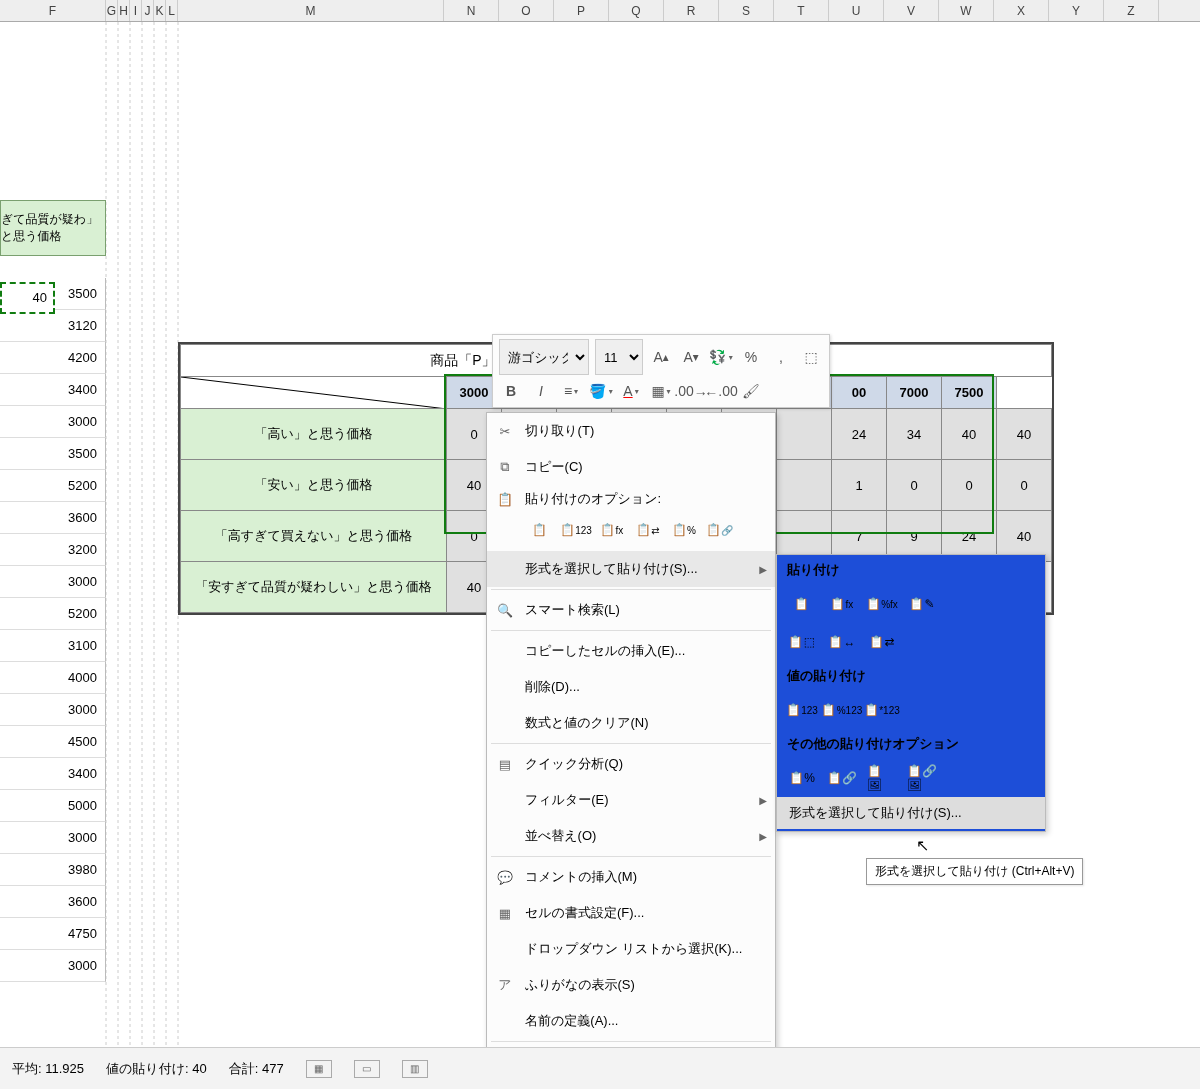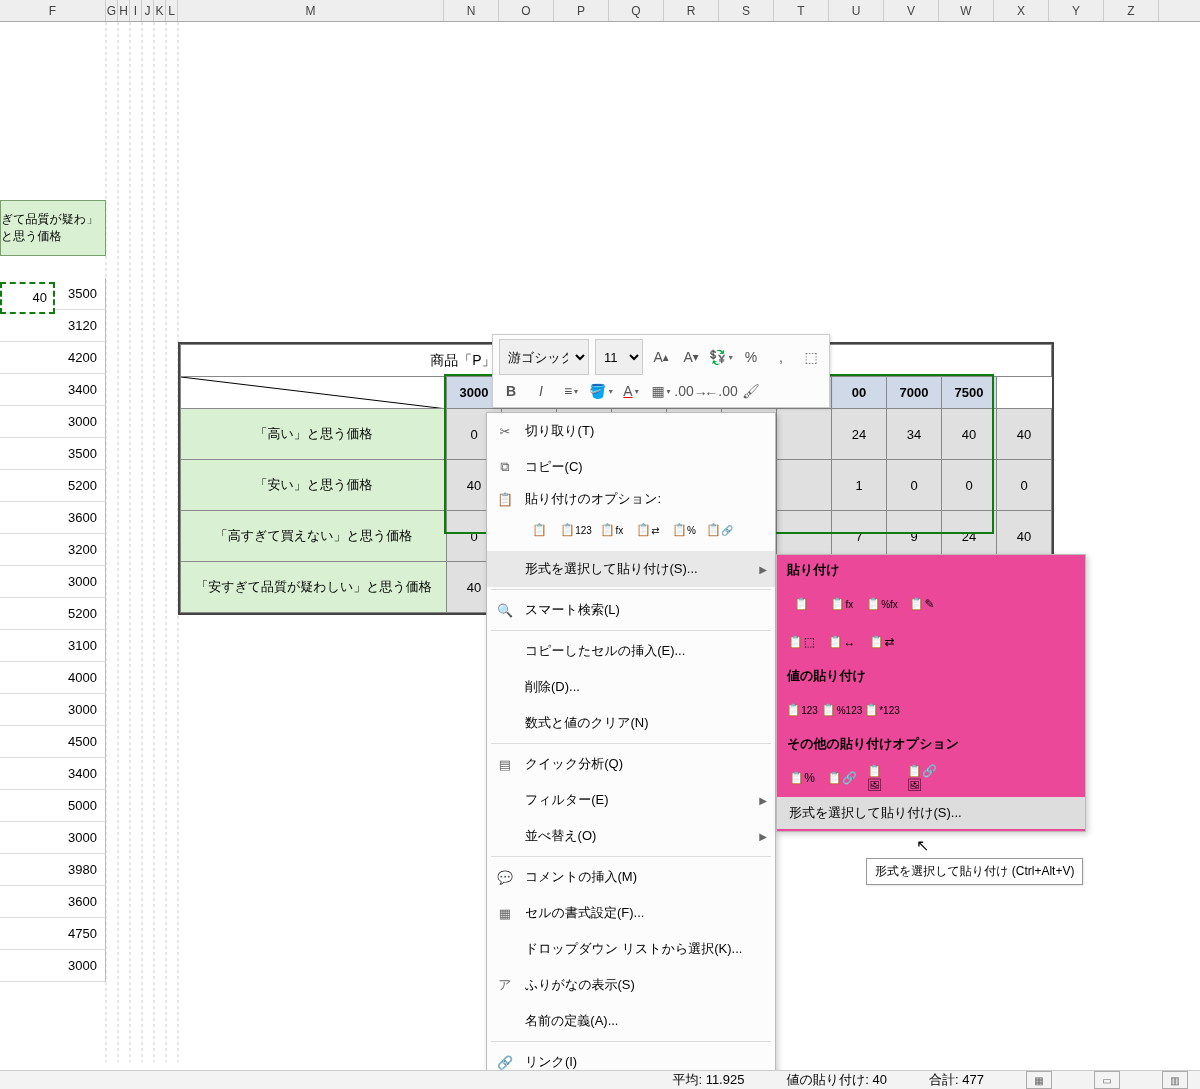--- a/index.html
+++ b/index.html
@@ -31,29 +31,29 @@
 .mini-toolbar .btn{width:24px;height:24px;display:flex;align-items:center;justify-content:center;font-size:14px;color:#555}
 .mini-toolbar .caret::after{content:"▾";font-size:8px;margin-left:2px;color:#666}
 .ctx{position:absolute;left:486px;top:412px;width:290px;background:#fcfcfc;border:1px solid #bbb;box-shadow:2px 2px 6px rgba(0,0,0,.2)}
 .ctx .item{display:flex;align-items:center;height:36px;padding:0 8px;gap:10px;font-size:13px}
 .ctx .item .ico{width:20px;height:20px;display:flex;align-items:center;justify-content:center;color:#666}
 .ctx .label-txt{flex:1}
 .ctx .arrow{font-size:10px;color:#666}
 .ctx .paste-icons{display:flex;gap:6px;padding:4px 0 8px 38px}
 .ctx .paste-icons .pico{width:30px;height:26px;display:flex;align-items:center;justify-content:center;border:1px solid transparent}
 .ctx .sep{height:1px;background:#ddd;margin:2px 4px}
-.ctx-sub{position:absolute;left:776px;top:554px;width:310px;background:#ec4899;border:1px solid #bbb;box-shadow:2px 2px 6px rgba(0,0,0,.2);padding-bottom:2px}
+.ctx-sub{position:absolute;left:776px;top:554px;width:270px;background:#1d4ed8;border:1px solid #bbb;box-shadow:2px 2px 6px rgba(0,0,0,.2);padding-bottom:2px}
 .ctx-sub .sect{padding:6px 10px;font-size:13px;font-weight:bold}
 .ctx-sub .icon-row{display:flex;gap:10px;padding:4px 10px}
 .ctx-sub .icon-row .pico{width:30px;height:30px;display:flex;align-items:center;justify-content:center}
 .ctx-sub .item{height:32px;display:flex;align-items:center;padding:0 12px;font-size:13px}
 .ctx-sub .item.hl{background:#ddd}
 .tooltip{position:absolute;left:866px;top:858px;background:#fff;border:1px solid #999;padding:4px 8px;font-size:12px;box-shadow:1px 1px 2px rgba(0,0,0,.1)}
 .cursor{position:absolute;left:916px;top:836px;font-size:16px;pointer-events:none}
-.statusbar{position:absolute;left:0;bottom:0;right:0;height:19px;background:#f3f3f3;border-top:1px solid #ccc;display:flex;align-items:center;justify-content:flex-end;gap:42px;padding:0 12px;font-size:13px}
+.statusbar{position:absolute;left:0;bottom:0;right:0;height:42px;background:#f3f3f3;border-top:1px solid #ccc;display:flex;align-items:center;gap:22px;padding:0 12px;font-size:13px}
 .statusbar .viewbtn{width:26px;height:18px;border:1px solid #aaa;display:flex;align-items:center;justify-content:center;font-size:10px;color:#666}
 .ghost-lines{position:absolute;pointer-events:none}
 .ghost-lines line{stroke:#ccc;stroke-dasharray:3,3}
 .sel-border{position:absolute;left:444px;top:374px;width:550px;height:160px;border:2px solid #107c10;pointer-events:none}
 </style>
 </head>
 <body>
 
 <div class="grid">
   <div class="col-headers">

